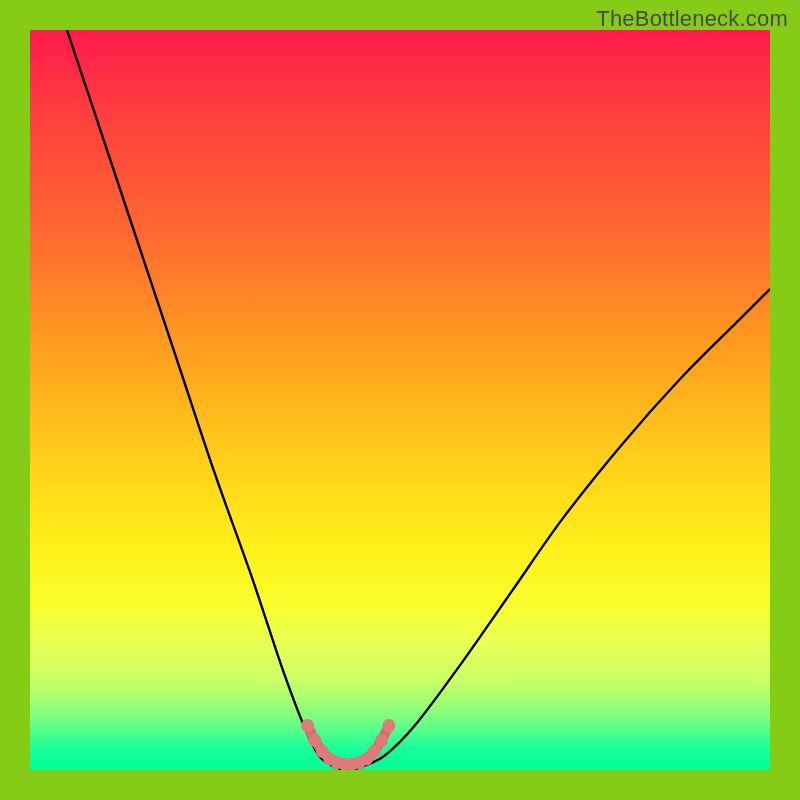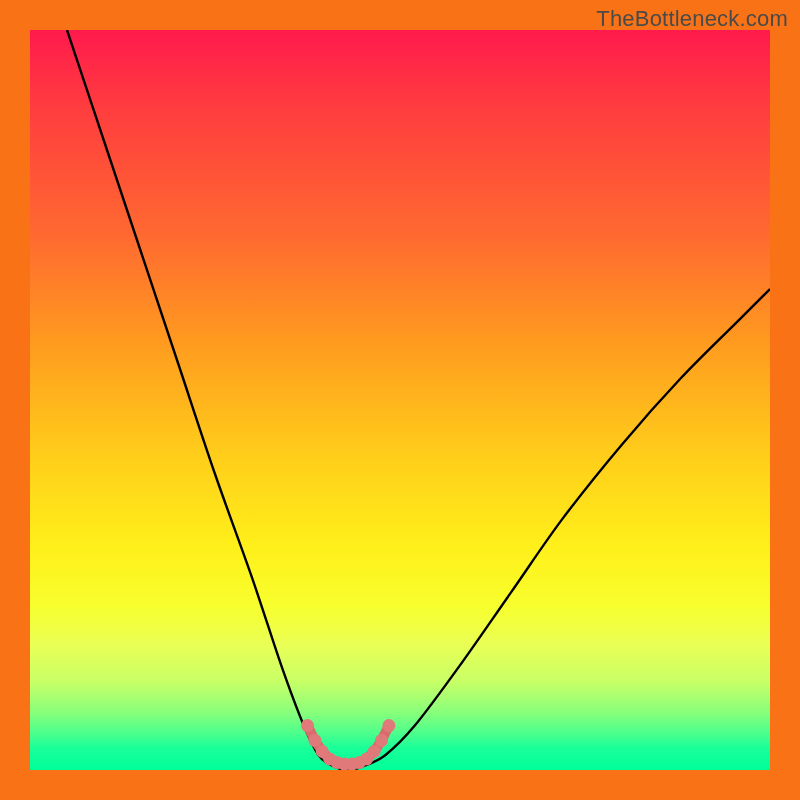--- a/index.html
+++ b/index.html
@@ -8,21 +8,21 @@
     width: 800px;
     height: 800px;
     overflow: hidden;
     font-family: Arial, Helvetica, sans-serif;
     background: #000;
   }
   .frame {
     position: relative;
     width: 800px;
     height: 800px;
-    background: #f97316;
+    background: #84cc16;
   }
   .plot-area {
     position: absolute;
     left: 30px;
     top: 30px;
     width: 740px;
     height: 740px;
     
     background: linear-gradient(to bottom,
       #ff1a4d 0%,

